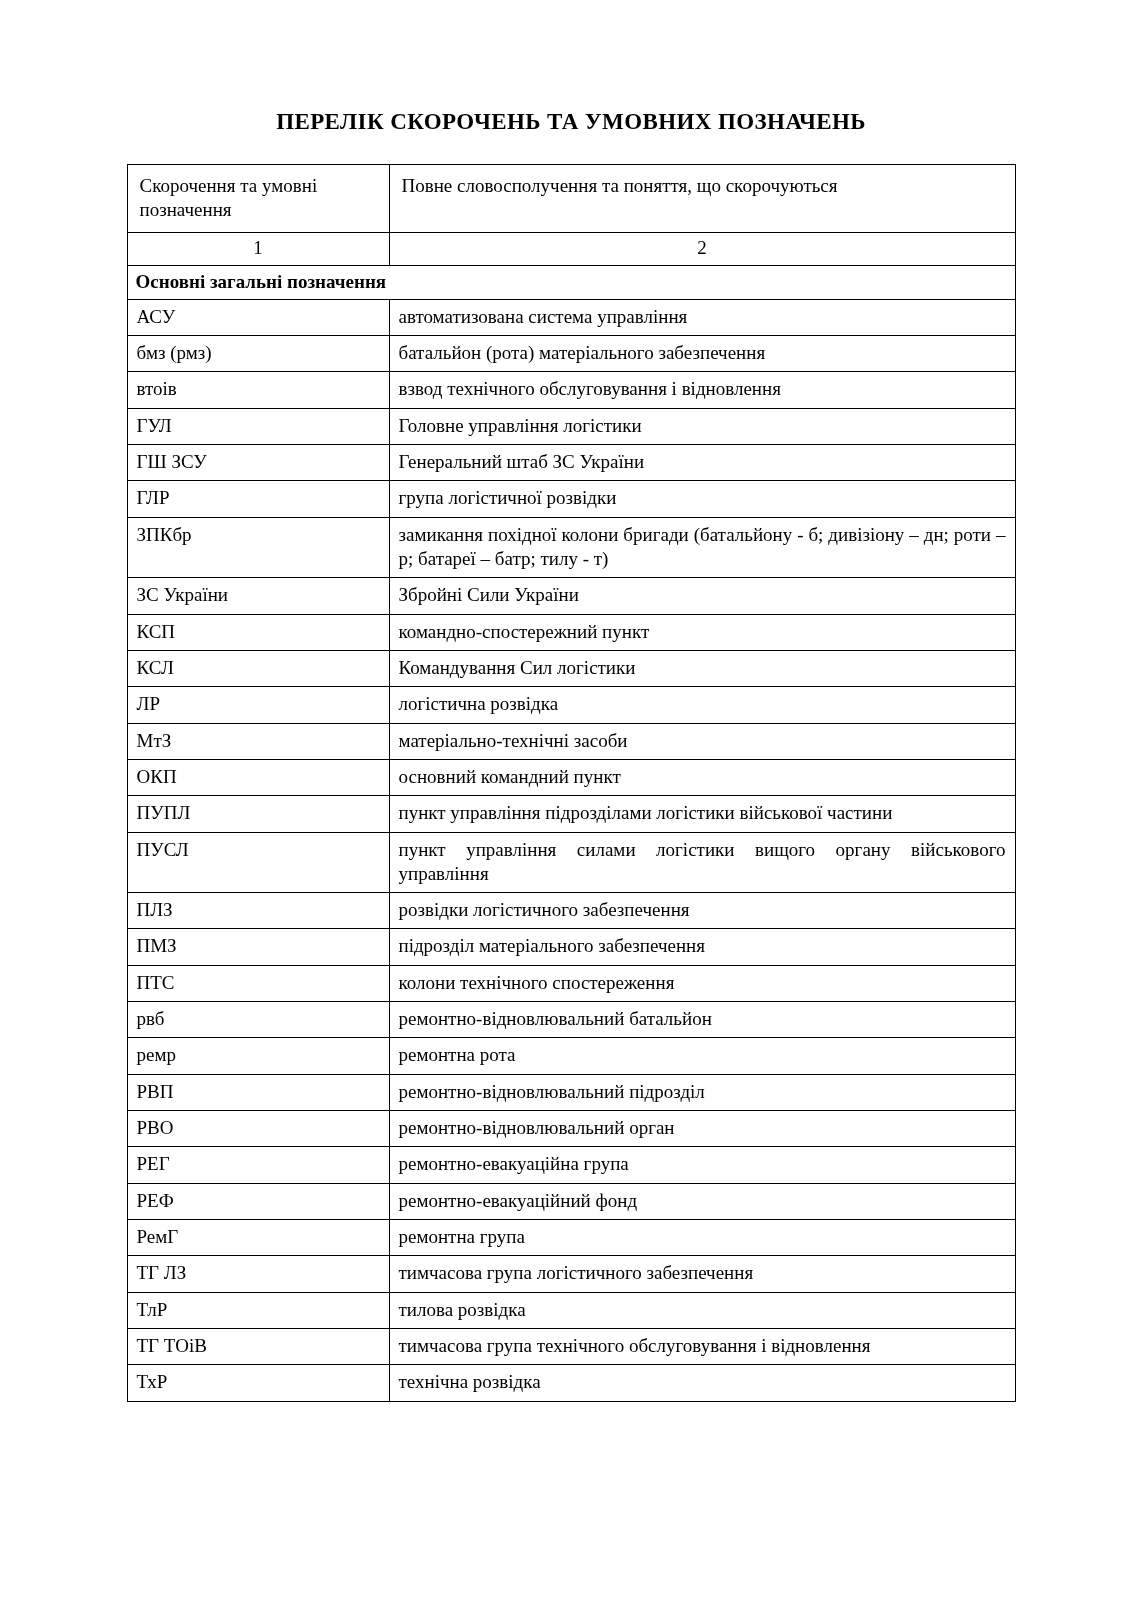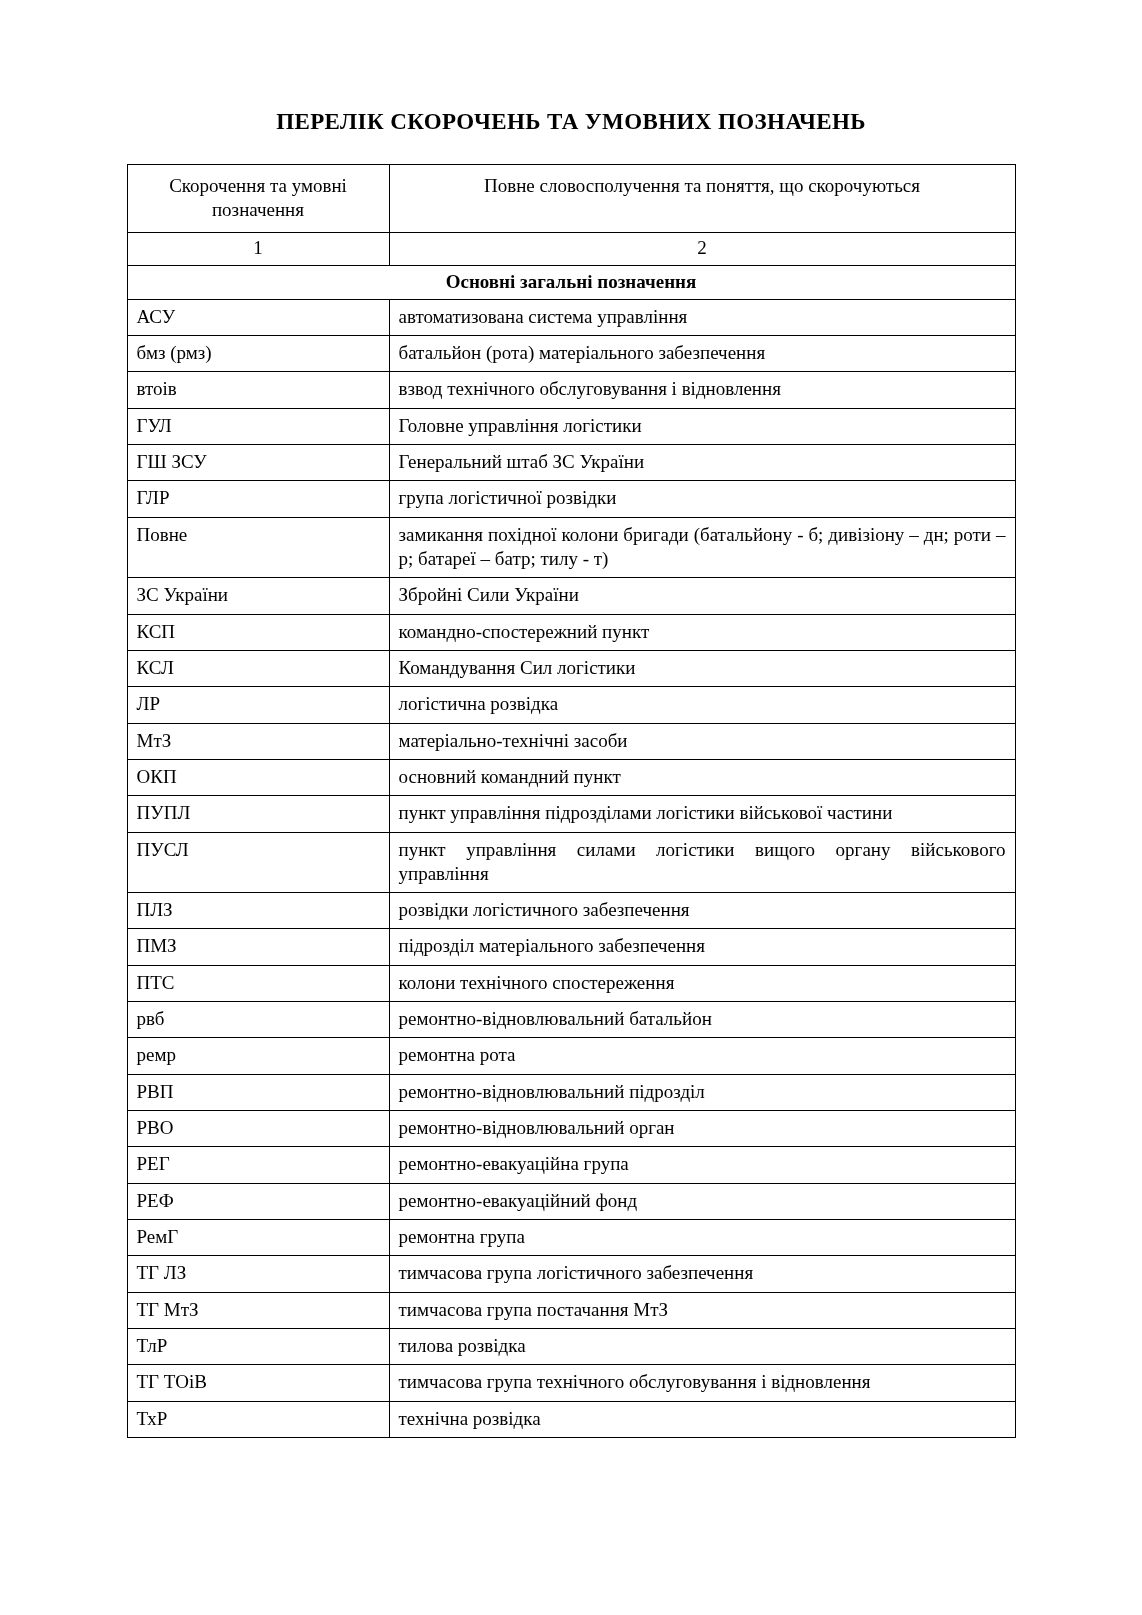--- a/index.html
+++ b/index.html
@@ -40,31 +40,29 @@
     border: 1.6px solid #000000;
     vertical-align: top;
     padding: 5px 9px 6px 9px;
     font-size: 19px;
     line-height: 1.28;
   }
   col.col-abbr { width: 262px; }
   col.col-full { width: 626px; }
 
   .hdr-cell {
-    text-align: center;
     font-size: 19px;
     line-height: 1.3;
     padding: 9px 12px 10px 12px !important;
   }
   .num-cell {
     text-align: center;
     padding: 3px 8px 4px 8px !important;
   }
   .section-cell {
-    text-align: center;
     font-weight: bold;
     padding: 4px 8px 5px 8px !important;
   }
   td.justify {
     text-align: justify;
     text-align-last: left;
     margin-left: 12px;
   }
 </style>
 </head>
@@ -110,21 +108,21 @@
       </tr>
       <tr>
         <td>ГШ ЗСУ</td>
         <td class="justify">Генеральний штаб ЗС України</td>
       </tr>
       <tr>
         <td>ГЛР</td>
         <td class="justify">група логістичної розвідки</td>
       </tr>
       <tr>
-        <td>Повне</td>
+        <td>ЗПКбр</td>
         <td class="justify">замикання похідної колони бригади (батальйону - б; дивізіону – дн; роти – р; батареї – батр; тилу - т)</td>
       </tr>
       <tr>
         <td>ЗС України</td>
         <td class="justify">Збройні Сили України</td>
       </tr>
       <tr>
         <td>КСП</td>
         <td class="justify">командно-спостережний пункт</td>
       </tr>
@@ -190,24 +188,20 @@
       </tr>
       <tr>
         <td>РемГ</td>
         <td class="justify">ремонтна група</td>
       </tr>
       <tr>
         <td>ТГ ЛЗ</td>
         <td class="justify">тимчасова група логістичного забезпечення</td>
       </tr>
       <tr>
-        <td>ТГ МтЗ</td>
-        <td class="justify">тимчасова група постачання МтЗ</td>
-      </tr>
-      <tr>
         <td>ТлР</td>
         <td class="justify">тилова розвідка</td>
       </tr>
       <tr>
         <td>ТГ ТОіВ</td>
         <td class="justify">тимчасова група технічного обслуговування і відновлення</td>
       </tr>
       <tr>
         <td>ТхР</td>
         <td class="justify">технічна розвідка</td>

